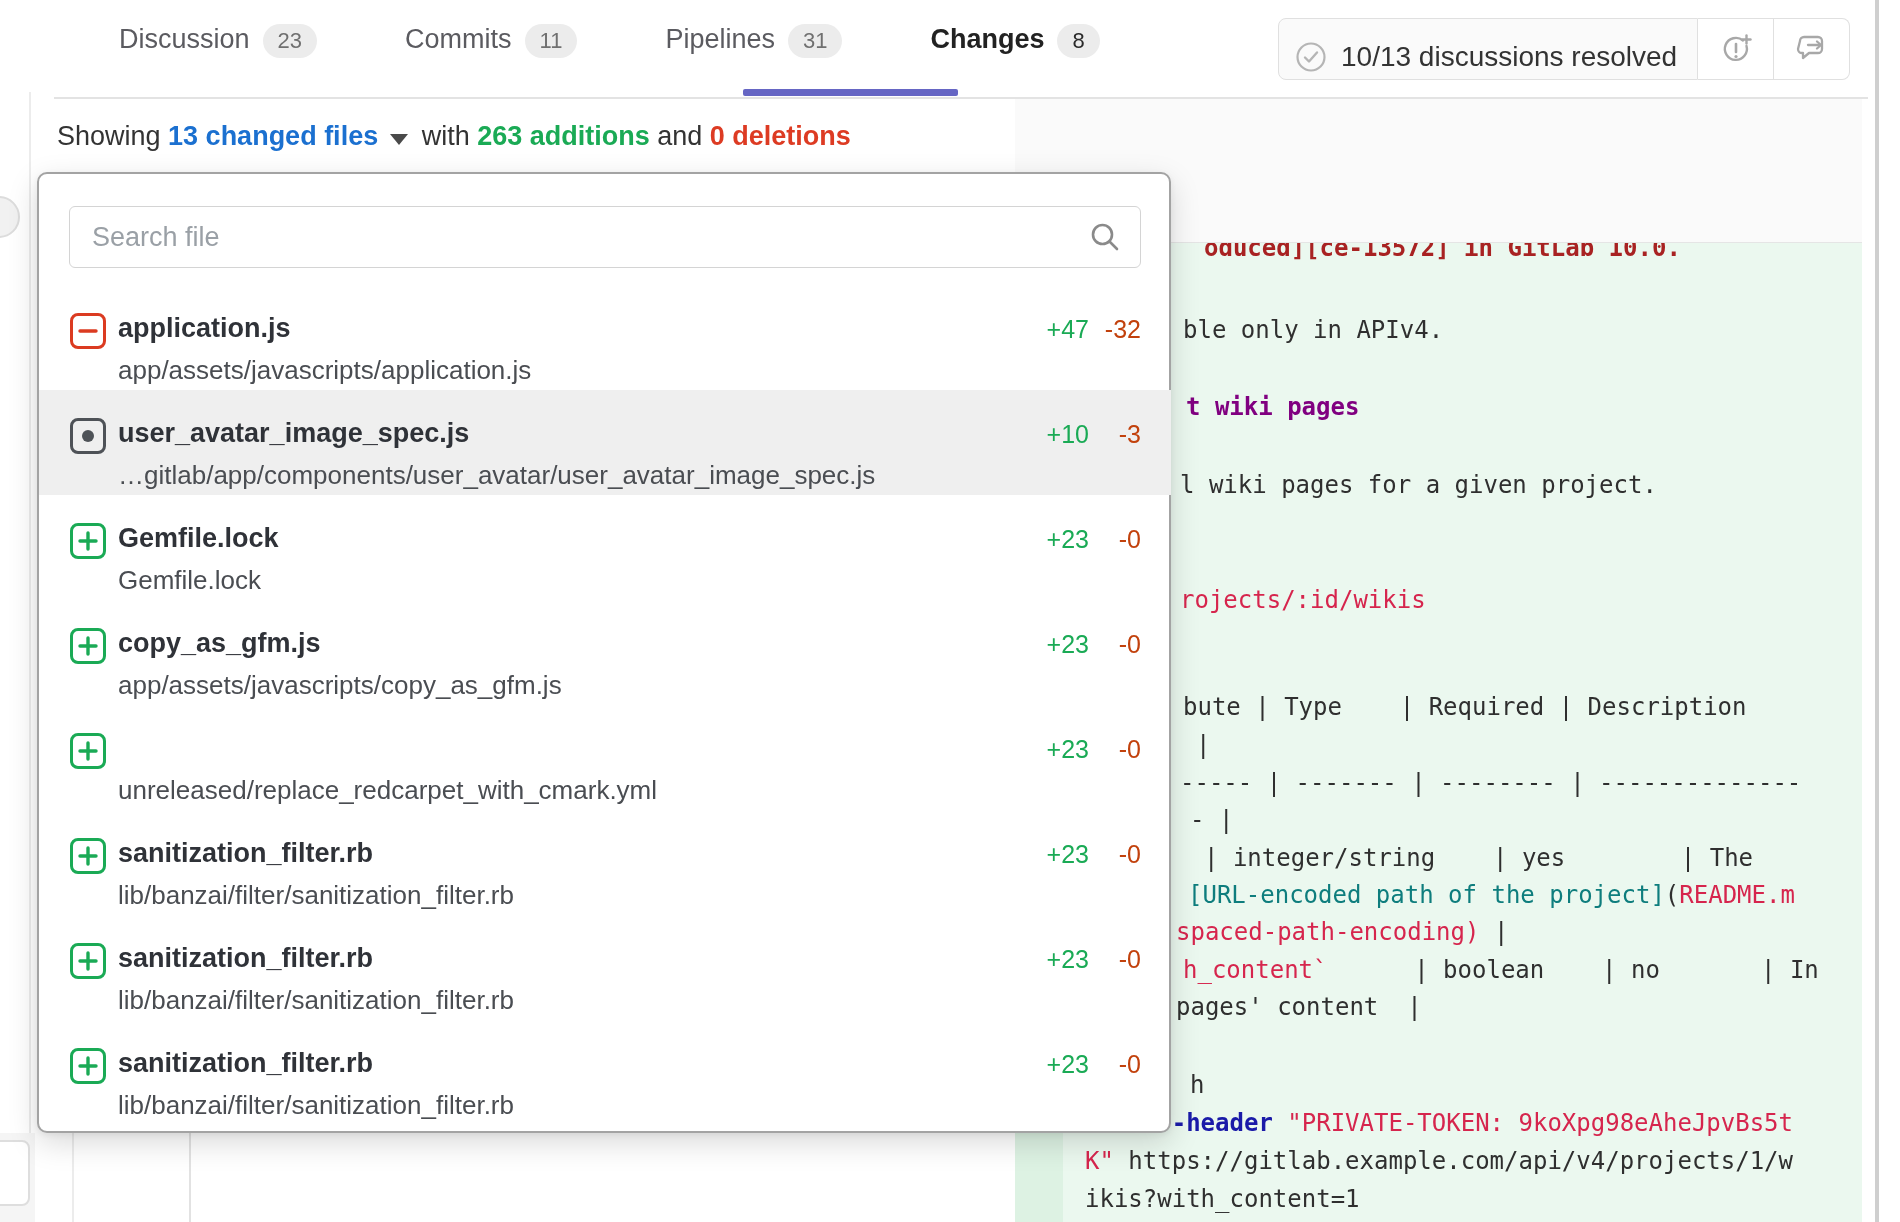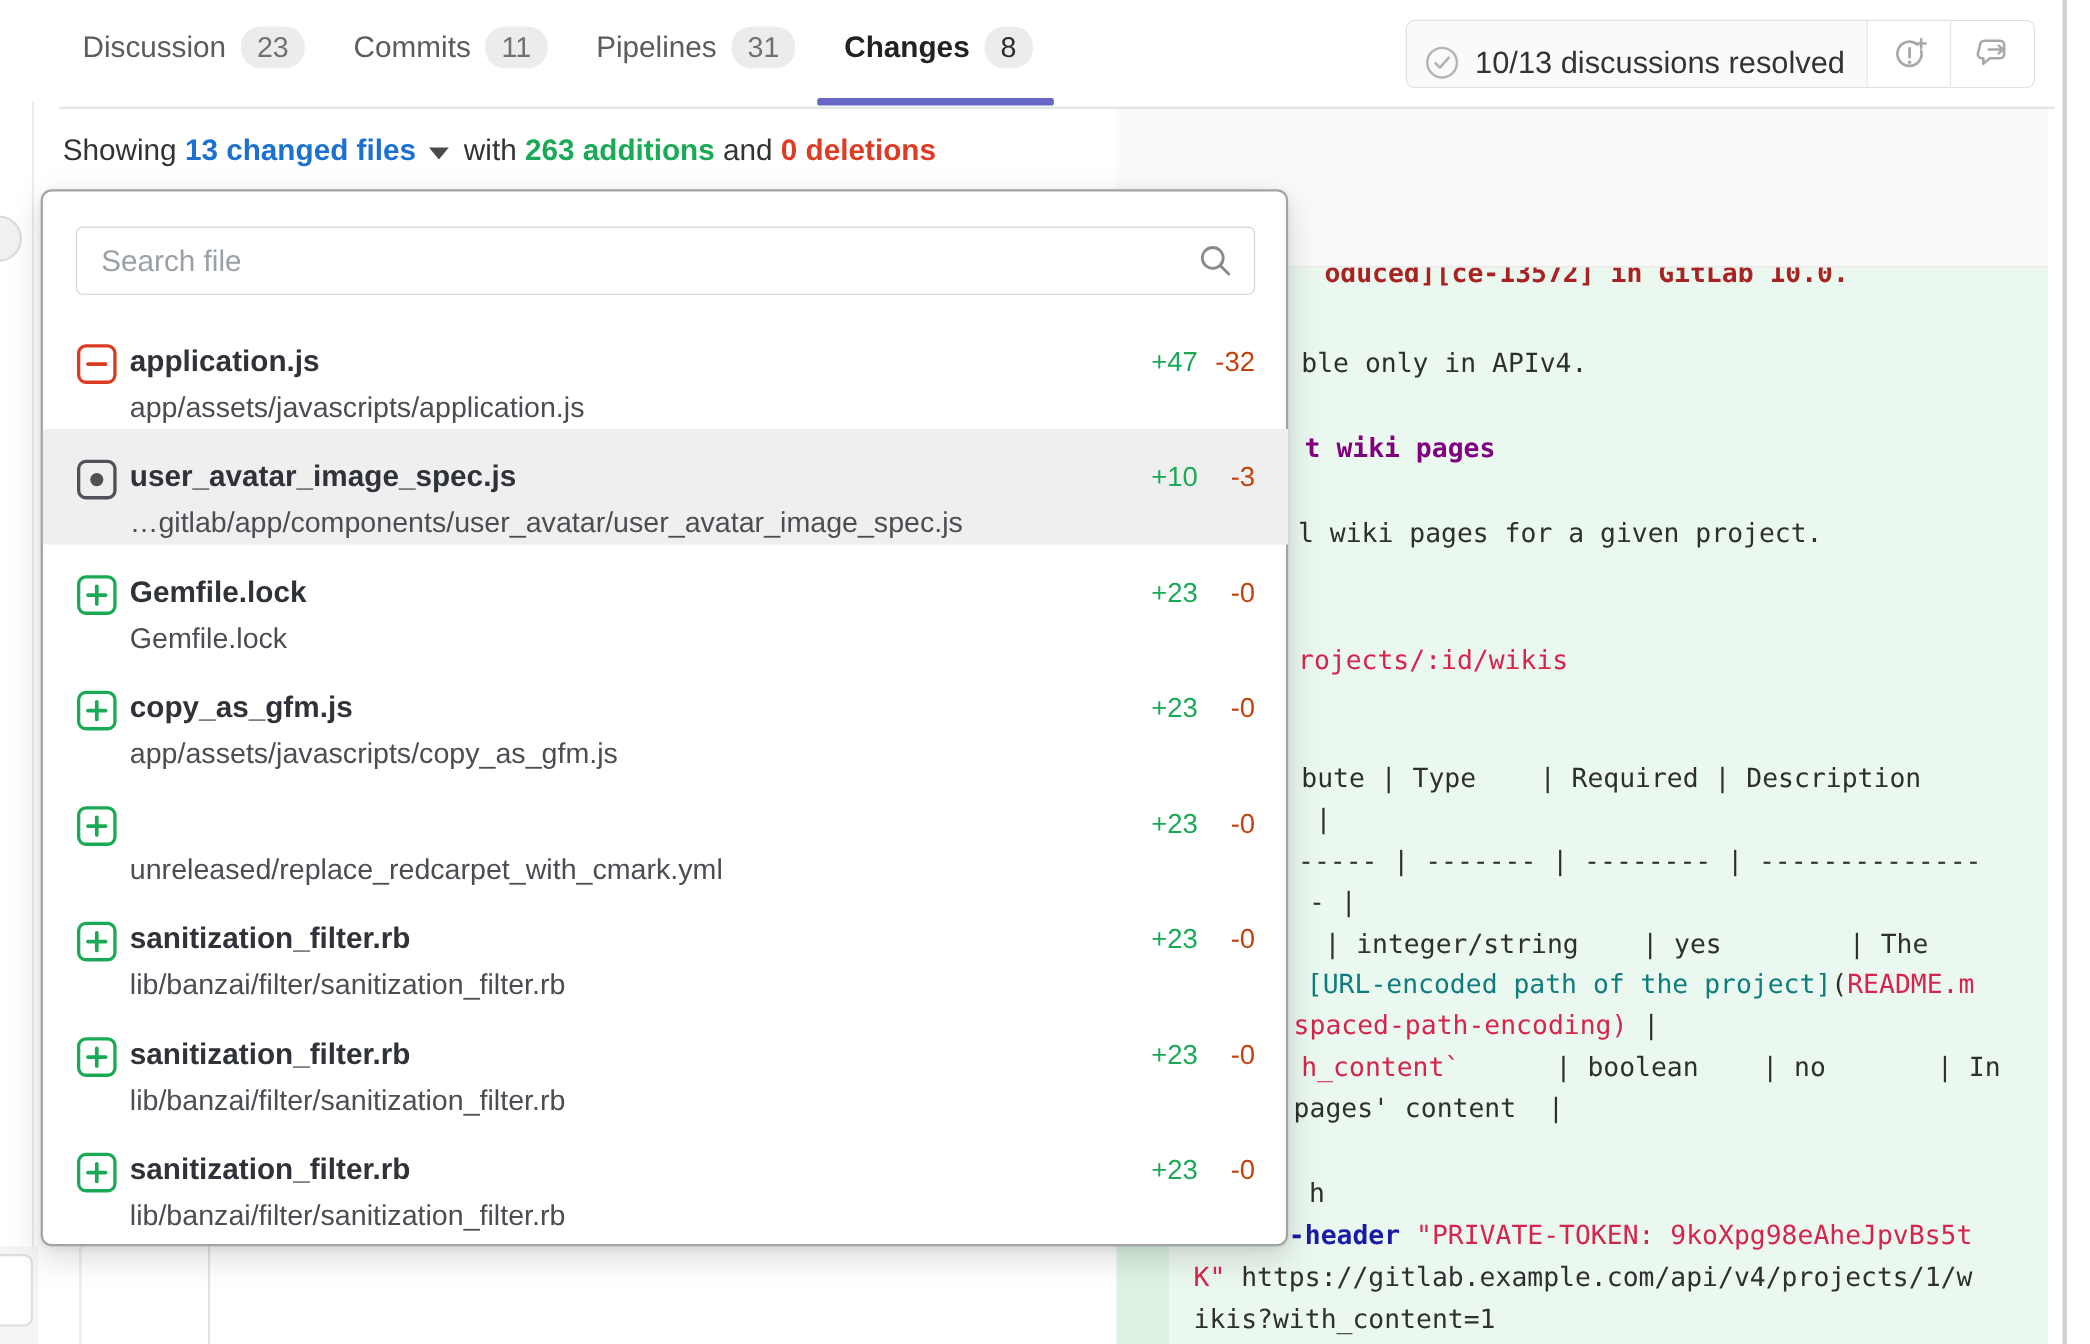--- a/index.html
+++ b/index.html
@@ -14,24 +14,24 @@
     border-radius:50%; background:#f1f1f1; border:2px solid #dcdcdc; }
   .bl-strip { position:absolute; left:0; top:1133px; width:35px; height:89px; background:#f5f5f5; }
   .bl-card { position:absolute; left:-6px; top:1140px; width:36px; height:66px; background:#fff;
     border:2px solid #dedede; border-radius:0 8px 8px 0; }
   .vline-a { position:absolute; left:72px; top:1133px; width:2px; height:89px; background:#ececec; }
   .vline-b { position:absolute; left:189px; top:1133px; width:2px; height:89px; background:#e2e2e2; }
   .right-scroll-line { position:absolute; left:1875px; top:0; width:4px; height:1222px; background:#cfcfcf; }
 
   
   .tabbar { position:absolute; left:75px; top:24px; display:flex; gap:44px; align-items:center; }
-  .tab { display:flex; align-items:center; gap:13px; cursor:pointer; }
+  .tab { display:flex; gap:13px; cursor:pointer;margin-left:44px; }
   .tab .lbl { font-size:27px; color:#5b5b60; }
   .tab.active .lbl { color:#222; font-weight:bold; }
-  .tab .pill { background:#ececec; color:#707070; font-size:26px; border-radius:18px;
+  .tab .pill { background:#ececec; color:#707070; font-size:22px; border-radius:18px;
     padding:6px 15px; line-height:1; }
   .tab.active .pill { color:#2b2b2b; }
   .tab-underline { position:absolute; left:743px; top:89px; width:215px; height:7px;
     background:#6666c4; border-radius:2px; }
   .tabbar-border { position:absolute; left:54px; top:97px; width:1814px; height:2px; background:#e3e3e3; }
 
   
   .resolved-group { position:absolute; left:1278px; top:18px; height:62px; display:flex; }
   .resolved-status { display:flex; align-items:center; gap:14px; background:#fafafa;
     border:1px solid #e0e0e0; border-radius:8px 0 0 8px; padding:16px 20px 0 16px; }

